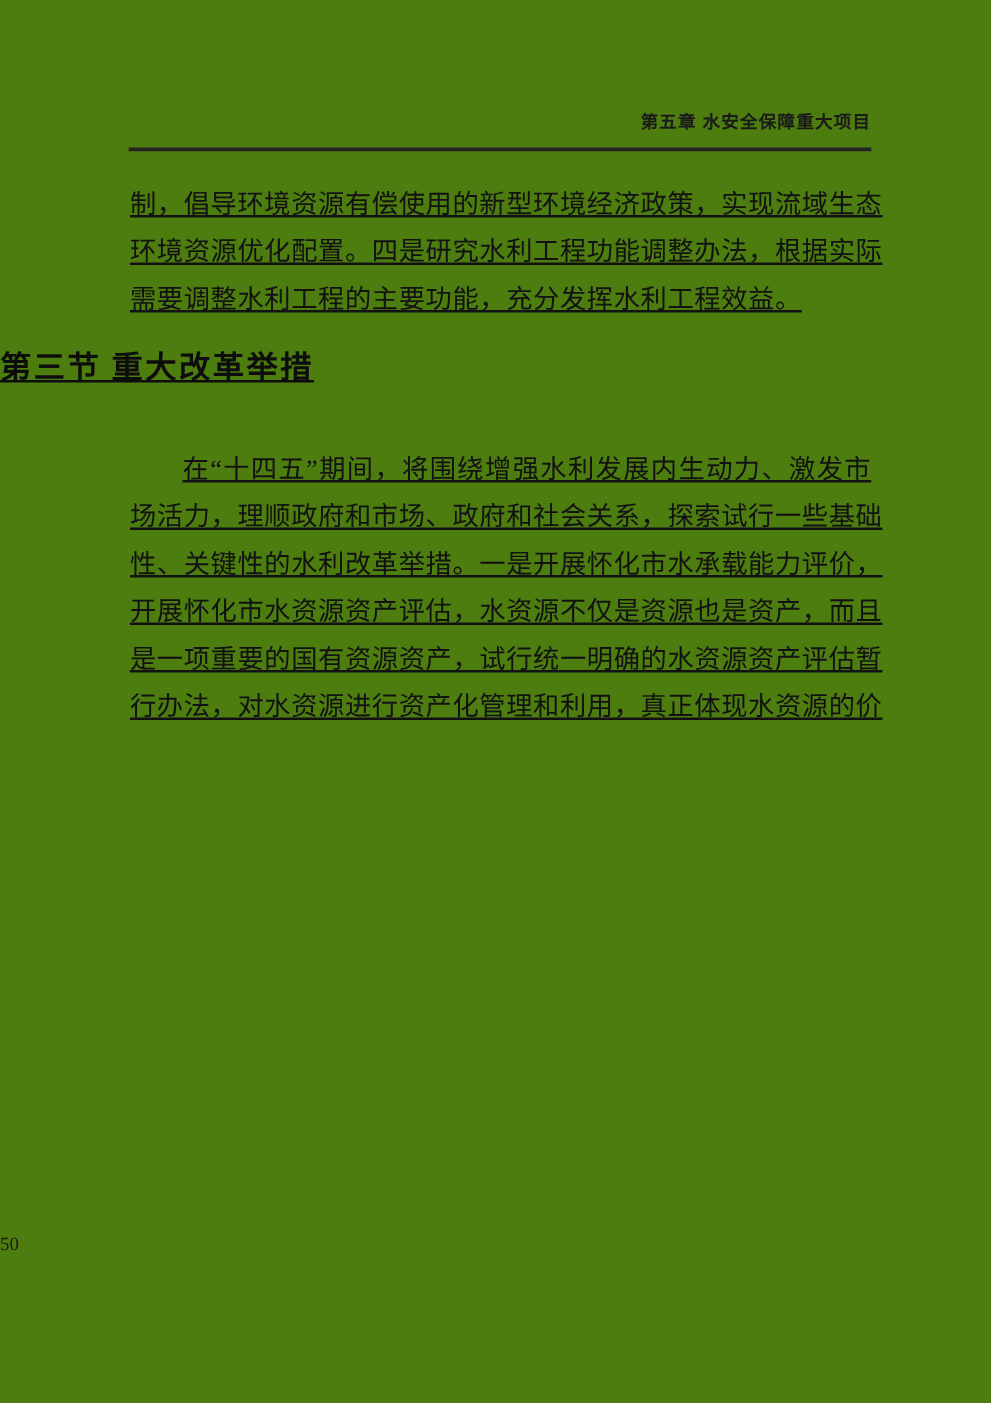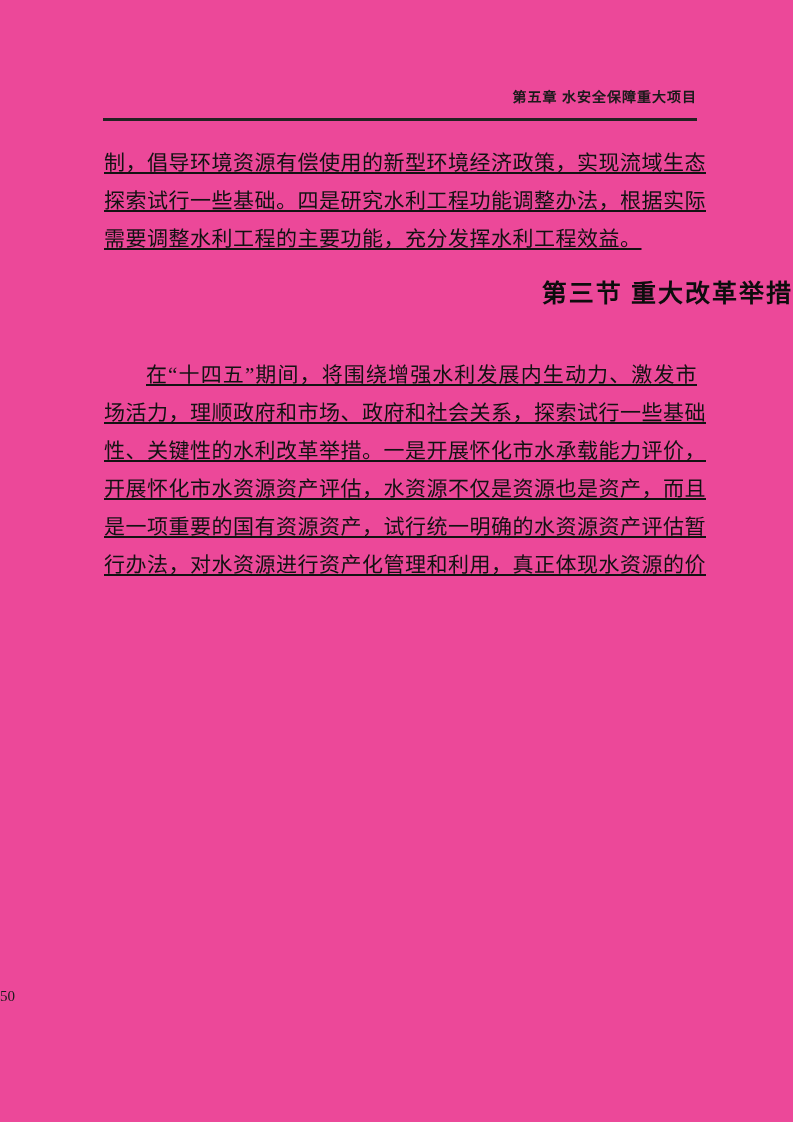--- a/index.html
+++ b/index.html
@@ -4,21 +4,21 @@
 <style>
   html, body {
     margin: 0;
     padding: 0;
     background: #ffffff;
   }
   .page {
     position: relative;
     width: 793px;
     height: 1122px;
-    background: #ec4899;
+    background: #4d7c0f;
     font-family: "Liberation Serif", "DejaVu Serif", serif;
     color: #111111;
     overflow: hidden;
   }
   
   .page-header {
     position: absolute;
     top: 86px;
     left: 104px;
     width: 593px;
@@ -62,25 +62,26 @@
   .tline.indent {
     padding-left: 42px;
   }
   
   .section-heading {
     position: absolute;
     top: 273px;
     left: 0;
     width: 100%;
     margin: 0;
-    text-align: right;
+    text-align: left;
     font-size: 25px;
     font-weight: bold;
     letter-spacing: 2px;
     color: #0d0d0d;
+    text-decoration: underline;
   }
   
   .page-footer {
     position: absolute;
     top: 988px;
     left: 0;
     width: 100%;
     text-align: left;
     font-size: 15px;
     color: #1a1a1a;
@@ -92,21 +93,21 @@
 <div class="page">
 
   <div class="page-header">
     <span>第五章 水安全保障重大项目</span>
   </div>
 
   <div class="header-rule"></div>
 
   <div class="para para-continuation">
     <div class="tline">制，倡导环境资源有偿使用的新型环境经济政策，实现流域生态</div>
-    <div class="tline">探索试行一些基础。四是研究水利工程功能调整办法，根据实际</div>
+    <div class="tline">环境资源优化配置。四是研究水利工程功能调整办法，根据实际</div>
     <div class="tline lastline">需要调整水利工程的主要功能，充分发挥水利工程效益。</div>
   </div>
 
   <h2 class="section-heading">第三节 重大改革举措</h2>
 
   <div class="para para-reform">
     <div class="tline indent">在“十四五”期间，将围绕增强水利发展内生动力、激发市</div>
     <div class="tline">场活力，理顺政府和市场、政府和社会关系，探索试行一些基础</div>
     <div class="tline">性、关键性的水利改革举措。一是开展怀化市水承载能力评价，</div>
     <div class="tline">开展怀化市水资源资产评估，水资源不仅是资源也是资产，而且</div>

